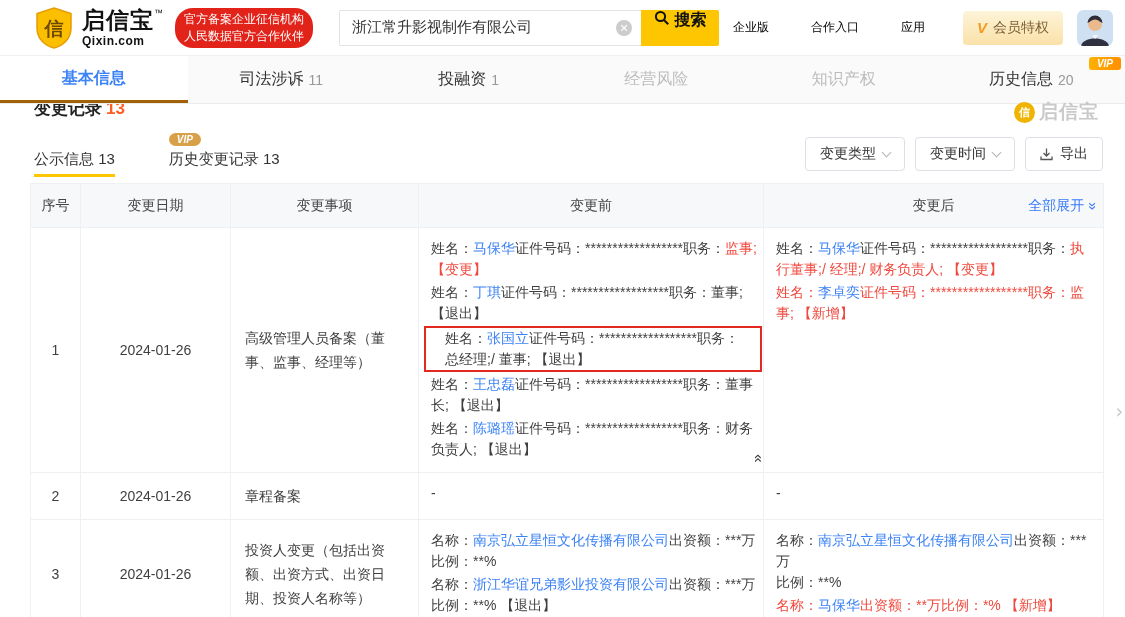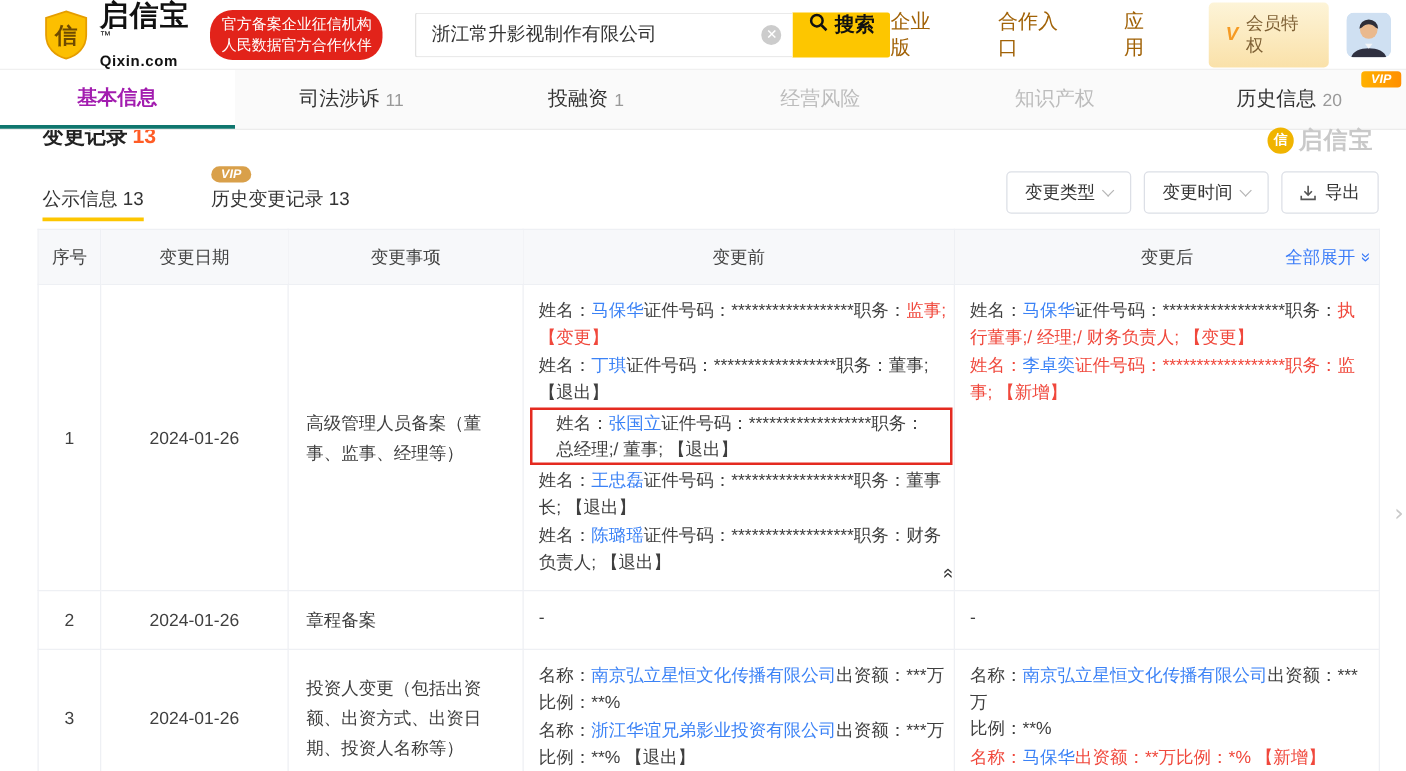--- a/index.html
+++ b/index.html
@@ -19,34 +19,34 @@
   .searchwrap { display:flex; margin-left:26px; }
   .searchbox { position:relative; }
   .searchbox input { width:302px; height:36px; border:1px solid #e3e3e3; border-right:none;
     border-radius:2px 0 0 2px; padding:0 30px 0 12px; font-size:15px; color:#333; outline:none;
     font-family:inherit; }
   .clear-ic { position:absolute; right:9px; top:10px; width:16px; height:16px; border-radius:50%;
     background:#ccc; color:#fff; font-size:11px; line-height:16px; text-align:center; cursor:pointer; }
   .search-btn { width:78px; height:36px; background:#fdc600; border:none; border-radius:0 2px 2px 0;
     font-size:16px; font-weight:bold; color:#111; display:flex; align-items:flex-start; justify-content:center;
     gap:5px; cursor:pointer; font-family:inherit; }
-  .topnav { display:flex; gap:42px; margin-left:auto; font-size:16px; color:#a16207; }
+  .topnav { display:flex; gap:42px; margin-left:auto; font-size:12px; color:#000000; }
   .topnav div { cursor:pointer; }
   .member-badge { display:flex; align-items:center; gap:6px; margin-left:38px; padding:8px 14px;
     border-radius:4px; background:linear-gradient(180deg,#fdf4d8,#fae1a9); color:#7d5f33;
     font-size:14px; cursor:pointer; }
   .member-v { color:#f59a23; font-weight:bold; font-style:italic; font-size:15px; }
   .avatar { width:36px; height:36px; border-radius:6px; overflow:hidden; margin-left:14px; cursor:pointer; flex:none; }
 
   
   .tabbar { display:flex; height:48px; background:#fafafa; border-bottom:1px solid #ececec; position:relative; }
   .tab { flex:1; display:flex; align-items:center; justify-content:center; gap:5px;
     font-size:16px; color:#333; cursor:pointer; position:relative; }
   .tab .cnt { font-size:14px; color:#999; }
-  .tab.active { background:#fff; font-weight:bold; color:#a21caf; border-bottom:3px solid #0f766e; }
+  .tab.active { background:#fff; font-weight:bold; color:#3b82f6; border-bottom:3px solid #a16207; }
   .tab.dim { color:#bcbcbc; }
   .tab-vip { position:absolute; top:1px; right:4px; font-size:10px; font-weight:bold; font-style:italic;
     color:#fff; background:linear-gradient(90deg,#ffb100,#ff8f00); padding:1px 8px; border-radius:3px; }
 
   
   .section { position:relative; padding:0 22px 0 34px; }
   .sec-head-clip { height:19px; overflow:hidden; }
   .sec-title { font-size:17px; font-weight:bold; color:#222; margin-top:-7px; }
   .sec-title .cnt { color:#ff5c26; font-weight:bold; margin-left:4px; }
   .watermark { position:absolute; right:26px; top:-5px; display:flex; align-items:center; gap:4px; }

